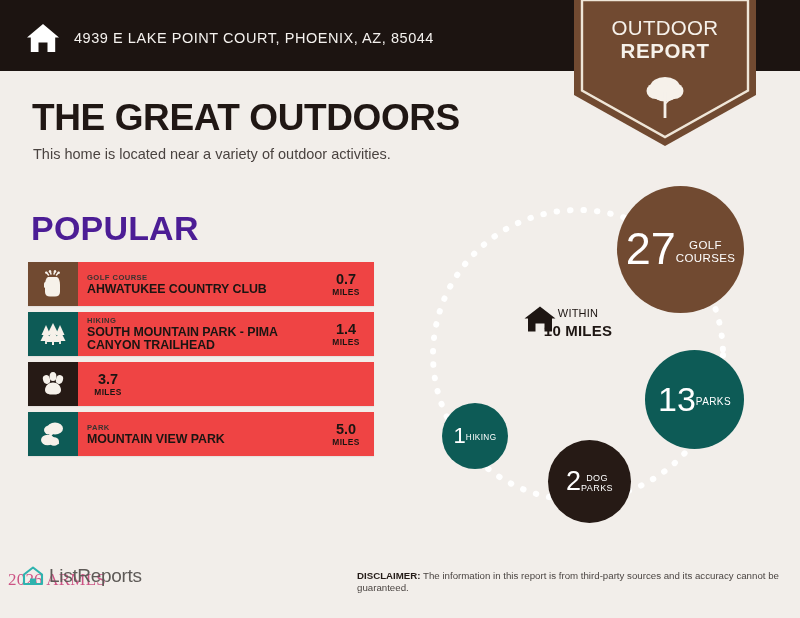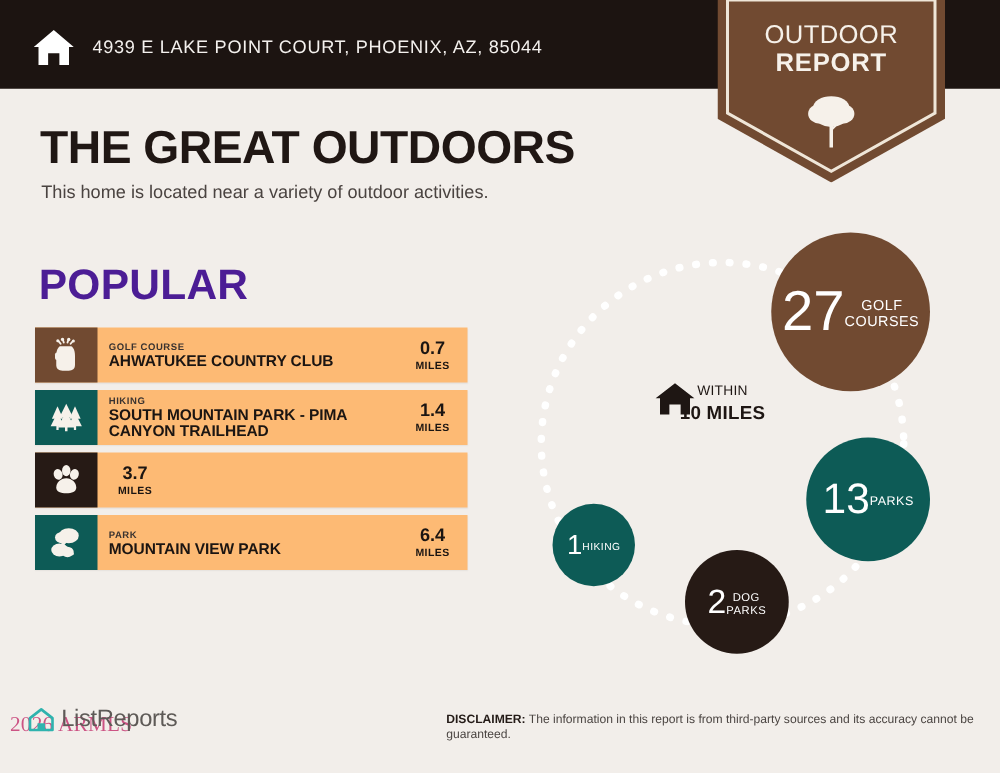--- a/index.html
+++ b/index.html
@@ -92,21 +92,21 @@
 
   
   .poi-list {
     position: absolute;
     left: 28px; top: 262px;
     width: 346px;
   }
   .poi-row {
     display: flex;
     align-items: stretch;
-    background: #fdba74;
+    background: #ef4444;
     height: 44px;
     margin-bottom: 6px;
     box-shadow: 0 1px 1px rgba(0,0,0,0.05);
   }
   .poi-tile {
     width: 50px;
     min-width: 50px;
     display: flex;
     align-items: center;
     justify-content: center;
@@ -369,21 +369,21 @@
           </g>
         </svg>
       </span>
     </div>
     <div class="poi-body">
       <div class="poi-names">
         <div class="poi-cat">PARK</div>
         <div class="poi-name">MOUNTAIN VIEW PARK</div>
       </div>
       <div class="poi-dist">
-        <div class="poi-dist-num">6.4</div>
+        <div class="poi-dist-num">5.0</div>
         <div class="poi-dist-unit">MILES</div>
       </div>
     </div>
   </div>
 
 </div>
 
 <div class="diagram">
 
   <svg width="400" height="370">

